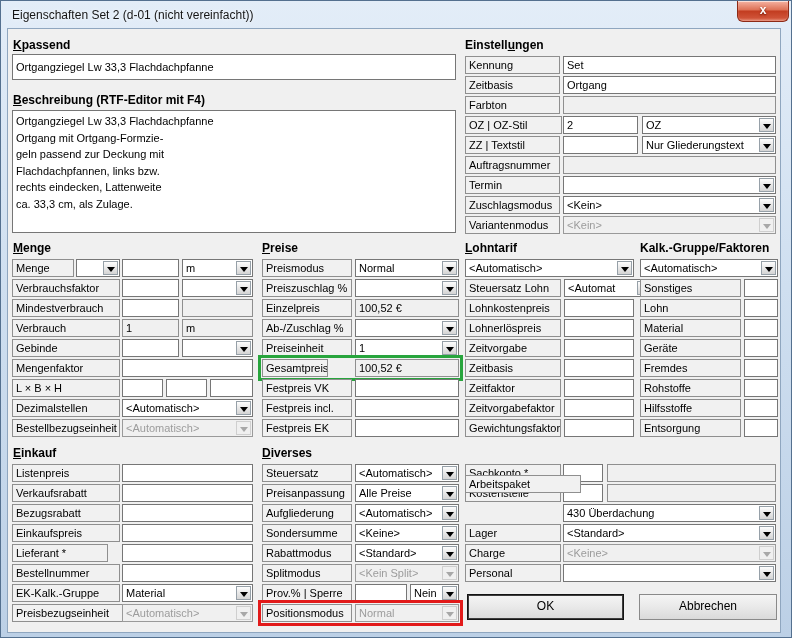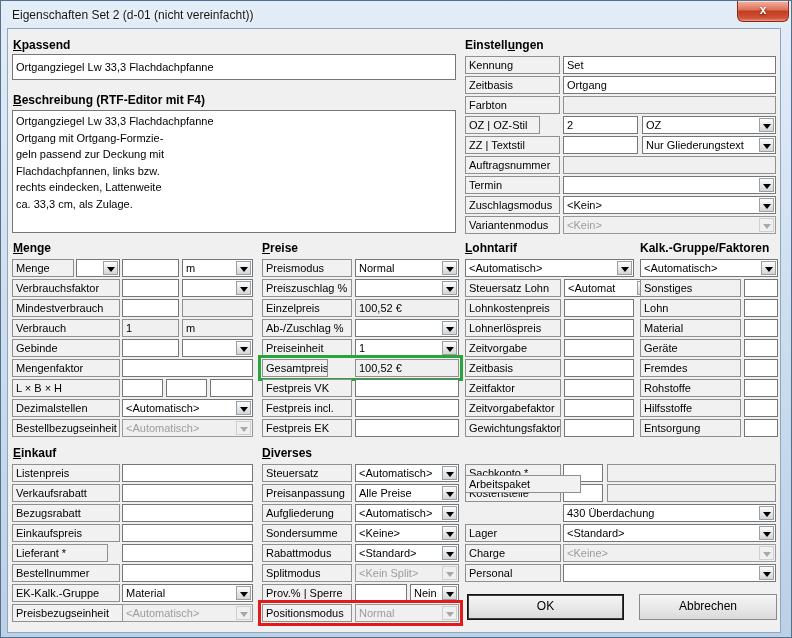--- a/index.html
+++ b/index.html
@@ -67,21 +67,21 @@
 
   <div class="b l" style="left:464px;top:55px;width:95px">Kennung</div>
   <div class="b i" style="left:562px;top:55px;width:213px">Set</div>
 
   <div class="b l" style="left:464px;top:75px;width:95px">Zeitbasis</div>
   <div class="b i" style="left:562px;top:75px;width:213px">Ortgang</div>
 
   <div class="b l" style="left:464px;top:95px;width:95px">Farbton</div>
   <div class="b r" style="left:562px;top:95px;width:213px"></div>
 
-  <div class="b l" style="left:464px;top:115px;width:75px">OZ | OZ-Stil</div>
+  <div class="b l" style="left:464px;top:115px;width:97px">OZ | OZ-Stil</div>
   <div class="b i" style="left:562px;top:115px;width:75px">2</div>
   <div class="b d" style="left:641px;top:115px;width:134px"><span>OZ</span><span class="ab"></span></div>
 
   <div class="b l" style="left:464px;top:135px;width:95px">ZZ | Textstil</div>
   <div class="b i" style="left:562px;top:135px;width:75px"></div>
   <div class="b d" style="left:641px;top:135px;width:134px"><span>Nur Gliederungstext</span><span class="ab"></span></div>
 
   <div class="b l" style="left:464px;top:155px;width:95px">Auftragsnummer</div>
   <div class="b r" style="left:562px;top:155px;width:213px"></div>
 

